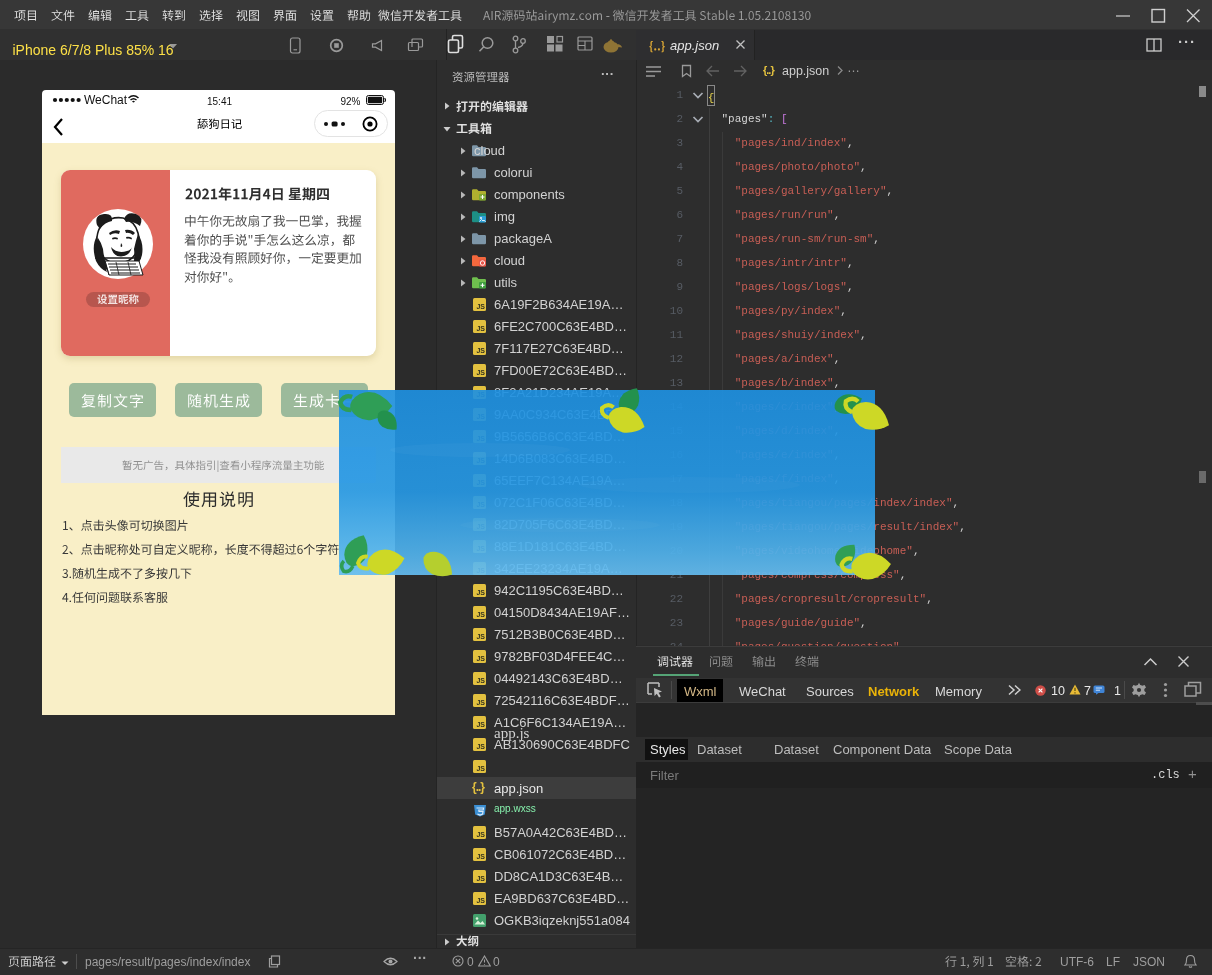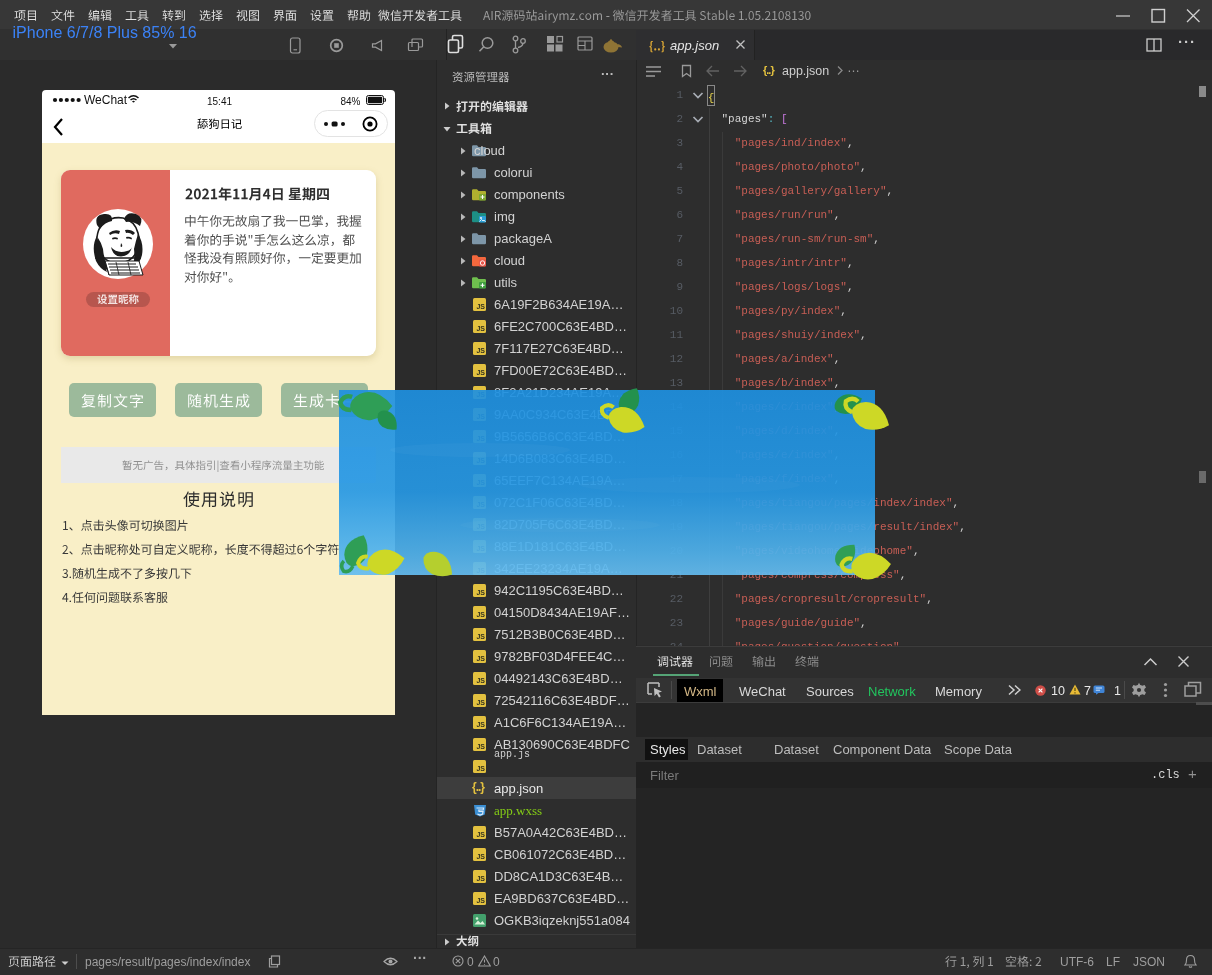--- a/index.html
+++ b/index.html
@@ -43,21 +43,21 @@
     <path transform="translate(0,13.9)" d="M2.4 -10.1C1.9 -9.3 1.1 -8.3 0.3 -7.7C0.5 -7.5 0.7 -7.2 0.8 -7C1.7 -7.7 2.6 -8.8 3.2 -9.8ZM3.9 -3.8V-2.4C3.9 -1.6 3.8 -0.5 3 0.3C3.2 0.4 3.5 0.8 3.6 0.9C4.5 -0 4.7 -1.4 4.7 -2.4V-3.1H6.3V-1.7C6.3 -1.2 6.1 -1 5.9 -1C6.1 -0.8 6.2 -0.4 6.3 -0.2C6.4 -0.4 6.7 -0.6 8.2 -1.6C8.1 -1.8 8 -2.1 7.9 -2.3L7 -1.7V-3.8ZM8.8 -6.8H10.3C10.1 -5.4 9.9 -4.1 9.5 -3C9.1 -4 8.9 -5.1 8.7 -6.3ZM3.4 -5.4V-4.6H7.4V-4.7C7.6 -4.5 7.8 -4.3 7.8 -4.2C8 -4.4 8.1 -4.7 8.3 -5C8.4 -3.9 8.7 -2.9 9 -2C8.5 -1.1 7.8 -0.3 6.8 0.3C7 0.5 7.3 0.8 7.4 1C8.2 0.4 8.9 -0.3 9.4 -1.1C9.8 -0.3 10.4 0.4 11 0.9C11.2 0.7 11.4 0.4 11.6 0.2C10.9 -0.3 10.3 -1 9.9 -2C10.5 -3.3 10.9 -4.9 11.1 -6.8H11.5V-7.6H9C9.2 -8.4 9.3 -9.1 9.4 -9.9L8.6 -10.1C8.4 -8.2 8 -6.4 7.4 -5.1V-5.4ZM3.6 -9.1V-6.2H7.4V-9.1H6.7V-7H5.9V-10.1H5.2V-7H4.3V-9.1ZM2.6 -7.7C2 -6.4 1.1 -5.1 0.2 -4.3C0.4 -4.1 0.6 -3.7 0.7 -3.5C1.1 -3.8 1.4 -4.2 1.8 -4.7V0.9H2.6V-5.9C2.9 -6.4 3.2 -6.9 3.4 -7.4Z M16.6 -6.4V-5.6H22.4V-6.4ZM16.6 -4.7V-3.9H22.4V-4.7ZM15.7 -8.1V-7.3H23.4V-8.1ZM18.5 -9.8C18.8 -9.3 19.2 -8.6 19.3 -8.2L20.1 -8.5C20 -8.9 19.6 -9.6 19.3 -10.1ZM16.4 -2.9V1H17.2V0.5H21.7V0.9H22.5V-2.9ZM17.2 -0.3V-2.2H21.7V-0.3ZM15.1 -10C14.5 -8.2 13.5 -6.4 12.4 -5.2C12.5 -5 12.8 -4.6 12.9 -4.4C13.3 -4.8 13.7 -5.4 14 -5.9V1H14.9V-7.4C15.3 -8.2 15.6 -9 15.9 -9.8Z M31.8 -8.4V-5H28.4V-5.5V-8.4ZM24.6 -5V-4.2H27.5C27.3 -2.5 26.7 -0.9 24.6 0.3C24.9 0.5 25.2 0.8 25.4 1C27.6 -0.4 28.2 -2.3 28.4 -4.2H31.8V1H32.7V-4.2H35.4V-5H32.7V-8.4H35V-9.3H25.1V-8.4H27.5V-5.5L27.5 -5Z M44.1 -9.5C44.6 -8.9 45.3 -8.2 45.6 -7.7L46.3 -8.2C46 -8.6 45.3 -9.4 44.8 -9.9ZM37.7 -6.3C37.8 -6.4 38.3 -6.5 39 -6.5H40.7C39.9 -4 38.6 -2 36.4 -0.7C36.6 -0.5 36.9 -0.2 37 0C38.6 -0.9 39.7 -2.2 40.6 -3.7C41.1 -2.8 41.7 -2 42.4 -1.3C41.3 -0.6 40.1 -0.1 38.9 0.2C39 0.4 39.3 0.7 39.4 1C40.7 0.6 42 0.1 43.1 -0.7C44.2 0.1 45.5 0.6 47 1C47.1 0.7 47.4 0.4 47.6 0.2C46.1 -0.1 44.8 -0.6 43.8 -1.3C44.8 -2.2 45.6 -3.4 46.1 -5L45.5 -5.2L45.3 -5.2H41.3C41.4 -5.6 41.6 -6 41.7 -6.5H47.2L47.2 -7.3H42C42.2 -8.2 42.3 -9 42.4 -10L41.4 -10.1C41.3 -9.1 41.1 -8.2 40.9 -7.3H38.7C39.1 -8 39.4 -8.8 39.6 -9.6L38.7 -9.7C38.5 -8.8 38 -7.8 37.9 -7.6C37.7 -7.3 37.6 -7.2 37.4 -7.1C37.5 -6.9 37.7 -6.5 37.7 -6.3ZM43.1 -1.8C42.2 -2.5 41.6 -3.4 41.1 -4.3H44.9C44.5 -3.3 43.8 -2.5 43.1 -1.8Z M58 -9.7C57.6 -9.1 57.2 -8.6 56.7 -8.1V-8.6H53.7V-10.1H52.8V-8.6H49.7V-7.8H52.8V-6.2H48.6V-5.4H53.4C51.8 -4.4 50.1 -3.6 48.4 -3C48.6 -2.8 48.8 -2.5 49 -2.3C49.7 -2.6 50.4 -2.9 51.2 -3.2V1H52.1V0.6H57V0.9H57.9V-4.2H52.9C53.6 -4.5 54.2 -5 54.8 -5.4H59.4V-6.2H55.9C57 -7.1 58 -8.1 58.8 -9.3ZM53.7 -6.2V-7.8H56.4C55.8 -7.2 55.2 -6.7 54.5 -6.2ZM52.1 -1.5H57V-0.2H52.1ZM52.1 -2.2V-3.4H57V-2.2Z M60.6 -0.9V0H71.4V-0.9H66.5V-7.8H70.8V-8.7H61.2V-7.8H65.5V-0.9Z M79.3 -1C80.6 -0.4 82 0.4 82.8 1L83.5 0.3C82.6 -0.3 81.2 -1 79.8 -1.6ZM75.9 -1.6C75.2 -0.9 73.7 -0.1 72.5 0.3C72.7 0.5 73 0.8 73.1 1C74.4 0.5 75.8 -0.3 76.8 -1.1ZM74.5 -9.5V-2.5H72.6V-1.7H83.4V-2.5H81.6V-9.5ZM75.4 -2.5V-3.6H80.7V-2.5ZM75.4 -7H80.7V-6H75.4ZM75.4 -7.7V-8.8H80.7V-7.7ZM75.4 -5.3H80.7V-4.3H75.4Z" fill="#e2e2e2"></path>
   </svg>
 <svg style="position:absolute;left:483.0px;top:5.6px;overflow:visible" width="330" height="19">
     <path transform="translate(0,13.9)" d="M0 0H1.2L2 -2.7H5.2L6.1 0H7.2L4.3 -8.8H3ZM2.3 -3.6 2.7 -4.9C3 -5.9 3.3 -6.9 3.6 -7.9H3.6C3.9 -6.9 4.2 -5.9 4.5 -4.9L5 -3.6Z M8.5 0H9.6V-8.8H8.5Z M13.1 -4.6V-7.9H14.6C16 -7.9 16.7 -7.5 16.7 -6.3C16.7 -5.2 16 -4.6 14.6 -4.6ZM16.8 0H18.1L15.9 -3.9C17.1 -4.1 17.8 -5 17.8 -6.3C17.8 -8.2 16.6 -8.8 14.8 -8.8H12V0H13.1V-3.7H14.7Z M24.9 -4.9H28.5V-3.8H24.9ZM24.9 -6.6H28.5V-5.6H24.9ZM24.5 -2.5C24.1 -1.7 23.6 -0.8 23.1 -0.2C23.3 -0.1 23.6 0.1 23.8 0.2C24.3 -0.4 24.9 -1.4 25.3 -2.2ZM27.9 -2.3C28.4 -1.5 28.9 -0.5 29.2 0.1L30 -0.3C29.7 -0.8 29.1 -1.8 28.7 -2.6ZM19.5 -9.3C20.1 -8.9 21 -8.3 21.5 -7.9L22 -8.7C21.6 -9 20.7 -9.6 20 -9.9ZM18.9 -6.1C19.6 -5.7 20.5 -5.1 20.9 -4.8L21.4 -5.5C21 -5.9 20.1 -6.4 19.4 -6.7ZM19.1 0.3 19.9 0.8C20.5 -0.3 21.2 -1.8 21.7 -3.1L21 -3.6C20.4 -2.2 19.7 -0.6 19.1 0.3ZM22.5 -9.5V-6.2C22.5 -4.2 22.4 -1.5 21 0.4C21.2 0.5 21.6 0.8 21.7 0.9C23.2 -1.1 23.4 -4.1 23.4 -6.2V-8.7H29.8V-9.5ZM26.2 -8.5C26.2 -8.2 26 -7.7 25.9 -7.3H24.1V-3.1H26.2V0C26.2 0.1 26.2 0.2 26 0.2C25.9 0.2 25.3 0.2 24.8 0.2C24.9 0.4 25 0.7 25 0.9C25.8 1 26.4 1 26.7 0.8C27 0.7 27.1 0.5 27.1 0V-3.1H29.4V-7.3H26.8C26.9 -7.6 27.1 -8 27.2 -8.3Z M35.4 -2.5V-1.6H39.9V-2.5ZM36.3 -7.8C36.2 -6.6 36.1 -5 35.9 -4H36.2L40.8 -4C40.6 -1.4 40.3 -0.3 40 -0C39.9 0.1 39.7 0.1 39.5 0.1C39.3 0.1 38.8 0.1 38.2 0C38.3 0.3 38.4 0.6 38.4 0.9C39 0.9 39.6 0.9 39.9 0.9C40.2 0.9 40.5 0.8 40.7 0.5C41.1 0.1 41.4 -1.2 41.7 -4.4C41.7 -4.5 41.7 -4.8 41.7 -4.8H40.2C40.4 -6.3 40.6 -8.1 40.7 -9.3L40.1 -9.4L39.9 -9.4H35.7V-8.5H39.8C39.7 -7.5 39.5 -6 39.4 -4.8H36.9C37 -5.7 37.1 -6.8 37.2 -7.7ZM31 -9.4V-8.6H32.5C32.2 -6.8 31.6 -5.1 30.8 -3.9C30.9 -3.7 31.1 -3.2 31.2 -3C31.4 -3.3 31.6 -3.6 31.8 -3.9V0.4H32.6V-0.6H34.8V-5.7H32.6C32.9 -6.6 33.2 -7.6 33.4 -8.6H35.2V-9.4ZM32.6 -4.9H34V-1.4H32.6Z M43.1 -7.8V-7H47.8V-7.8ZM43.6 -6.3C43.9 -4.9 44.1 -3.2 44.2 -2L44.9 -2.1C44.9 -3.3 44.6 -5.1 44.3 -6.4ZM44.5 -9.8C44.9 -9.2 45.2 -8.4 45.3 -7.9L46.2 -8.2C46 -8.7 45.7 -9.5 45.3 -10ZM46.4 -6.6C46.2 -5.1 45.9 -3 45.6 -1.7C44.6 -1.5 43.7 -1.3 43 -1.1L43.2 -0.2C44.5 -0.6 46.2 -1 47.7 -1.4L47.7 -2.2L46.4 -1.9C46.7 -3.2 47 -5 47.2 -6.4ZM48 -4.3V0.9H48.9V0.4H52.5V0.9H53.4V-4.3H50.9V-6.7H54V-7.6H50.9V-10.1H50V-4.3ZM48.9 -0.5V-3.5H52.5V-0.5Z M57 0.2C57.8 0.2 58.6 -0.3 59.2 -0.8H59.2L59.3 0H60.2V-4C60.2 -5.6 59.6 -6.7 58 -6.7C56.9 -6.7 56 -6.2 55.4 -5.8L55.8 -5.1C56.4 -5.4 57 -5.8 57.8 -5.8C58.9 -5.8 59.1 -5 59.1 -4.1C56.4 -3.8 55.1 -3.1 55.1 -1.7C55.1 -0.5 55.9 0.2 57 0.2ZM57.3 -0.7C56.7 -0.7 56.2 -1 56.2 -1.8C56.2 -2.6 56.9 -3.1 59.1 -3.4V-1.6C58.5 -1 58 -0.7 57.3 -0.7Z M62.3 0H63.4V-6.5H62.3ZM62.8 -7.9C63.3 -7.9 63.6 -8.1 63.6 -8.6C63.6 -9 63.3 -9.3 62.8 -9.3C62.4 -9.3 62.1 -9 62.1 -8.6C62.1 -8.1 62.4 -7.9 62.8 -7.9Z M65.6 0H66.7V-4.2C67.1 -5.3 67.8 -5.7 68.3 -5.7C68.6 -5.7 68.7 -5.7 69 -5.6L69.2 -6.5C69 -6.6 68.8 -6.7 68.5 -6.7C67.8 -6.7 67.1 -6.2 66.6 -5.3H66.6L66.5 -6.5H65.6Z M70.4 2.8C71.7 2.8 72.3 1.8 72.8 0.6L75.2 -6.5H74.2L73 -2.9C72.8 -2.3 72.6 -1.7 72.5 -1.1H72.4C72.2 -1.7 72 -2.3 71.8 -2.9L70.4 -6.5H69.3L71.9 0L71.8 0.5C71.5 1.3 71 1.9 70.3 1.9C70.1 1.9 69.9 1.8 69.8 1.8L69.6 2.7C69.8 2.8 70.1 2.8 70.4 2.8Z M76.5 0H77.6V-4.7C78.2 -5.4 78.7 -5.7 79.2 -5.7C80.1 -5.7 80.4 -5.2 80.4 -4V0H81.5V-4.7C82.2 -5.4 82.7 -5.7 83.2 -5.7C84 -5.7 84.4 -5.2 84.4 -4V0H85.5V-4.1C85.5 -5.8 84.9 -6.7 83.5 -6.7C82.7 -6.7 82 -6.2 81.4 -5.4C81.1 -6.2 80.6 -6.7 79.6 -6.7C78.8 -6.7 78.1 -6.2 77.5 -5.6H77.5L77.4 -6.5H76.5Z M86.9 0H91.9V-0.9H88.3L91.8 -5.9V-6.5H87.3V-5.6H90.4L86.9 -0.6Z M93.9 0.2C94.3 0.2 94.7 -0.2 94.7 -0.7C94.7 -1.2 94.3 -1.5 93.9 -1.5C93.4 -1.5 93.1 -1.2 93.1 -0.7C93.1 -0.2 93.4 0.2 93.9 0.2Z M99.2 0.2C100 0.2 100.7 -0.2 101.3 -0.7L100.8 -1.4C100.4 -1 99.9 -0.8 99.3 -0.8C98.1 -0.8 97.3 -1.8 97.3 -3.3C97.3 -4.8 98.2 -5.8 99.3 -5.8C99.9 -5.8 100.3 -5.5 100.6 -5.2L101.2 -5.9C100.7 -6.3 100.2 -6.7 99.3 -6.7C97.6 -6.7 96.2 -5.4 96.2 -3.3C96.2 -1.1 97.5 0.2 99.2 0.2Z M105.3 0.2C106.9 0.2 108.3 -1.1 108.3 -3.3C108.3 -5.4 106.9 -6.7 105.3 -6.7C103.7 -6.7 102.3 -5.4 102.3 -3.3C102.3 -1.1 103.7 0.2 105.3 0.2ZM105.3 -0.8C104.2 -0.8 103.4 -1.8 103.4 -3.3C103.4 -4.8 104.2 -5.8 105.3 -5.8C106.4 -5.8 107.2 -4.8 107.2 -3.3C107.2 -1.8 106.4 -0.8 105.3 -0.8Z M110 0H111.1V-4.7C111.7 -5.4 112.3 -5.7 112.8 -5.7C113.6 -5.7 114 -5.2 114 -4V0H115.1V-4.7C115.7 -5.4 116.2 -5.7 116.7 -5.7C117.6 -5.7 117.9 -5.2 117.9 -4V0H119V-4.1C119 -5.8 118.4 -6.7 117.1 -6.7C116.3 -6.7 115.6 -6.2 114.9 -5.4C114.6 -6.2 114.1 -6.7 113.1 -6.7C112.3 -6.7 111.6 -6.2 111.1 -5.6H111L110.9 -6.5H110Z M123.3 -2.9H126.4V-3.8H123.3Z M132 -10.1C131.5 -9.3 130.7 -8.3 129.9 -7.7C130.1 -7.5 130.3 -7.2 130.4 -7C131.3 -7.7 132.2 -8.8 132.8 -9.8ZM133.5 -3.8V-2.4C133.5 -1.6 133.4 -0.5 132.6 0.3C132.8 0.4 133.1 0.8 133.2 0.9C134.1 -0 134.3 -1.4 134.3 -2.4V-3.1H135.9V-1.7C135.9 -1.2 135.7 -1 135.5 -1C135.6 -0.8 135.8 -0.4 135.9 -0.2C136 -0.4 136.3 -0.6 137.7 -1.6C137.7 -1.8 137.6 -2.1 137.5 -2.3L136.6 -1.7V-3.8ZM138.4 -6.8H139.9C139.7 -5.4 139.5 -4.1 139 -3C138.7 -4 138.5 -5.1 138.3 -6.3ZM133 -5.4V-4.6H137V-4.7C137.2 -4.5 137.4 -4.3 137.4 -4.2C137.6 -4.4 137.7 -4.7 137.8 -5C138 -3.9 138.3 -2.9 138.6 -2C138.1 -1.1 137.4 -0.3 136.4 0.3C136.6 0.5 136.9 0.8 136.9 1C137.8 0.4 138.5 -0.3 139 -1.1C139.4 -0.3 139.9 0.4 140.6 0.9C140.7 0.7 141 0.4 141.2 0.2C140.5 -0.3 139.9 -1 139.5 -2C140.1 -3.3 140.5 -4.9 140.7 -6.8H141.1V-7.6H138.6C138.8 -8.4 138.9 -9.1 139 -9.9L138.1 -10.1C138 -8.2 137.6 -6.4 137 -5.1V-5.4ZM133.2 -9.1V-6.2H137V-9.1H136.3V-7H135.5V-10.1H134.8V-7H133.8V-9.1ZM132.2 -7.7C131.6 -6.4 130.7 -5.1 129.8 -4.3C129.9 -4.1 130.2 -3.7 130.3 -3.5C130.7 -3.8 131 -4.2 131.4 -4.7V0.9H132.2V-5.9C132.5 -6.4 132.8 -6.9 133 -7.4Z M146.2 -6.4V-5.6H152V-6.4ZM146.2 -4.7V-3.9H152V-4.7ZM145.3 -8.1V-7.3H153V-8.1ZM148.1 -9.8C148.4 -9.3 148.8 -8.6 148.9 -8.2L149.7 -8.5C149.6 -8.9 149.2 -9.6 148.9 -10.1ZM146 -2.9V1H146.8V0.5H151.3V0.9H152.1V-2.9ZM146.8 -0.3V-2.2H151.3V-0.3ZM144.7 -10C144 -8.2 143.1 -6.4 142 -5.2C142.1 -5 142.4 -4.6 142.5 -4.4C142.9 -4.8 143.3 -5.4 143.6 -5.9V1H144.4V-7.4C144.8 -8.2 145.2 -9 145.5 -9.8Z M161.4 -8.4V-5H158V-5.5V-8.4ZM154.2 -5V-4.2H157C156.9 -2.5 156.3 -0.9 154.2 0.3C154.5 0.5 154.8 0.8 155 1C157.2 -0.4 157.8 -2.3 158 -4.2H161.4V1H162.3V-4.2H165V-5H162.3V-8.4H164.6V-9.3H154.7V-8.4H157.1V-5.5L157.1 -5Z M173.7 -9.5C174.2 -8.9 174.9 -8.2 175.2 -7.7L175.9 -8.2C175.6 -8.6 174.9 -9.4 174.4 -9.9ZM167.3 -6.3C167.4 -6.4 167.8 -6.5 168.6 -6.5H170.3C169.5 -4 168.2 -2 165.9 -0.7C166.2 -0.5 166.5 -0.2 166.6 0C168.2 -0.9 169.3 -2.2 170.2 -3.7C170.6 -2.8 171.2 -2 172 -1.3C170.9 -0.6 169.7 -0.1 168.5 0.2C168.6 0.4 168.9 0.7 168.9 1C170.3 0.6 171.6 0.1 172.7 -0.7C173.7 0.1 175.1 0.6 176.6 1C176.7 0.7 177 0.4 177.2 0.2C175.7 -0.1 174.4 -0.6 173.4 -1.3C174.4 -2.2 175.2 -3.4 175.7 -5L175.1 -5.2L174.9 -5.2H170.9C171 -5.6 171.2 -6 171.3 -6.5H176.7L176.8 -7.3H171.6C171.7 -8.2 171.9 -9 172 -10L171 -10.1C170.9 -9.1 170.7 -8.2 170.5 -7.3H168.3C168.7 -8 169 -8.8 169.2 -9.6L168.3 -9.7C168.1 -8.8 167.6 -7.8 167.5 -7.6C167.3 -7.3 167.2 -7.2 167 -7.1C167.1 -6.9 167.3 -6.5 167.3 -6.3ZM172.6 -1.8C171.8 -2.5 171.2 -3.4 170.7 -4.3H174.5C174.1 -3.3 173.4 -2.5 172.6 -1.8Z M187.6 -9.7C187.2 -9.1 186.8 -8.6 186.3 -8.1V-8.6H183.3V-10.1H182.4V-8.6H179.3V-7.8H182.4V-6.2H178.2V-5.4H182.9C181.4 -4.4 179.7 -3.6 178 -3C178.2 -2.8 178.4 -2.5 178.5 -2.3C179.3 -2.6 180 -2.9 180.8 -3.2V1H181.7V0.6H186.5V0.9H187.5V-4.2H182.5C183.1 -4.5 183.8 -5 184.4 -5.4H188.9V-6.2H185.5C186.6 -7.1 187.6 -8.1 188.4 -9.3ZM183.3 -6.2V-7.8H186C185.4 -7.2 184.8 -6.7 184.1 -6.2ZM181.7 -1.5H186.5V-0.2H181.7ZM181.7 -2.2V-3.4H186.5V-2.2Z M190.2 -0.9V0H201V-0.9H196.1V-7.8H200.4V-8.7H190.8V-7.8H195.1V-0.9Z M208.8 -1C210.2 -0.4 211.6 0.4 212.4 1L213.1 0.3C212.2 -0.3 210.8 -1 209.4 -1.6ZM205.5 -1.6C204.8 -0.9 203.3 -0.1 202.1 0.3C202.3 0.5 202.6 0.8 202.7 1C203.9 0.5 205.4 -0.3 206.4 -1.1ZM204.1 -9.5V-2.5H202.2V-1.7H213V-2.5H211.2V-9.5ZM205 -2.5V-3.6H210.3V-2.5ZM205 -7H210.3V-6H205ZM205 -7.7V-8.8H210.3V-7.7ZM205 -5.3H210.3V-4.3H205Z M219.9 0.2C221.8 0.2 222.9 -0.9 222.9 -2.3C222.9 -3.6 222.1 -4.2 221.1 -4.7L219.9 -5.2C219.2 -5.5 218.4 -5.8 218.4 -6.7C218.4 -7.5 219 -8 220 -8C220.8 -8 221.5 -7.7 222 -7.2L222.6 -7.9C222 -8.5 221.1 -9 220 -9C218.4 -9 217.3 -8 217.3 -6.6C217.3 -5.3 218.2 -4.7 219 -4.4L220.3 -3.8C221.1 -3.4 221.8 -3.2 221.8 -2.2C221.8 -1.4 221.1 -0.8 219.9 -0.8C219 -0.8 218.1 -1.2 217.5 -1.9L216.9 -1.1C217.6 -0.3 218.7 0.2 219.9 0.2Z M226.6 0.2C227 0.2 227.4 0 227.8 -0.1L227.6 -0.9C227.4 -0.8 227.1 -0.7 226.8 -0.7C226.1 -0.7 225.8 -1.2 225.8 -2V-5.6H227.6V-6.5H225.8V-8.4H224.9L224.8 -6.5L223.8 -6.5V-5.6H224.7V-2C224.7 -0.7 225.2 0.2 226.6 0.2Z M230.6 0.2C231.4 0.2 232.1 -0.3 232.7 -0.8H232.8L232.8 0H233.7V-4C233.7 -5.6 233.1 -6.7 231.5 -6.7C230.4 -6.7 229.5 -6.2 228.9 -5.8L229.4 -5.1C229.9 -5.4 230.6 -5.8 231.3 -5.8C232.4 -5.8 232.7 -5 232.7 -4.1C229.9 -3.8 228.7 -3.1 228.7 -1.7C228.7 -0.5 229.5 0.2 230.6 0.2ZM230.9 -0.7C230.2 -0.7 229.7 -1 229.7 -1.8C229.7 -2.6 230.5 -3.1 232.7 -3.4V-1.6C232 -1 231.5 -0.7 230.9 -0.7Z M238.7 0.2C240.2 0.2 241.5 -1.1 241.5 -3.4C241.5 -5.4 240.6 -6.7 238.9 -6.7C238.2 -6.7 237.5 -6.3 236.9 -5.8L236.9 -6.9V-9.6H235.8V0H236.7L236.8 -0.7H236.8C237.4 -0.2 238.1 0.2 238.7 0.2ZM238.5 -0.8C238.1 -0.8 237.5 -0.9 236.9 -1.4V-4.9C237.5 -5.4 238.1 -5.8 238.6 -5.8C239.9 -5.8 240.4 -4.8 240.4 -3.3C240.4 -1.7 239.6 -0.8 238.5 -0.8Z M244.4 0.2C244.7 0.2 244.9 0.1 245 0.1L244.9 -0.8C244.7 -0.8 244.7 -0.8 244.6 -0.8C244.5 -0.8 244.3 -0.9 244.3 -1.2V-9.6H243.2V-1.3C243.2 -0.4 243.6 0.2 244.4 0.2Z M249.3 0.2C250.2 0.2 250.8 -0.1 251.4 -0.5L251 -1.2C250.5 -0.9 250 -0.7 249.4 -0.7C248.2 -0.7 247.3 -1.6 247.2 -3H251.6C251.7 -3.2 251.7 -3.4 251.7 -3.6C251.7 -5.5 250.7 -6.7 249.1 -6.7C247.6 -6.7 246.2 -5.4 246.2 -3.3C246.2 -1.1 247.5 0.2 249.3 0.2ZM247.2 -3.8C247.4 -5.1 248.2 -5.8 249.1 -5.8C250.1 -5.8 250.7 -5.1 250.7 -3.8Z M255.9 0H260.7V-0.9H259V-8.8H258.1C257.7 -8.5 257.1 -8.3 256.3 -8.2V-7.5H257.9V-0.9H255.9Z M263.2 0.2C263.6 0.2 264 -0.2 264 -0.7C264 -1.2 263.6 -1.5 263.2 -1.5C262.8 -1.5 262.4 -1.2 262.4 -0.7C262.4 -0.2 262.8 0.2 263.2 0.2Z M268.2 0.2C269.9 0.2 270.9 -1.4 270.9 -4.4C270.9 -7.5 269.9 -9 268.2 -9C266.5 -9 265.5 -7.5 265.5 -4.4C265.5 -1.4 266.5 0.2 268.2 0.2ZM268.2 -0.7C267.2 -0.7 266.5 -1.8 266.5 -4.4C266.5 -7 267.2 -8.1 268.2 -8.1C269.2 -8.1 269.9 -7 269.9 -4.4C269.9 -1.8 269.2 -0.7 268.2 -0.7Z M274.7 0.2C276.1 0.2 277.5 -0.9 277.5 -2.9C277.5 -4.8 276.3 -5.7 274.9 -5.7C274.4 -5.7 274 -5.5 273.6 -5.3L273.8 -7.9H277.1V-8.8H272.8L272.6 -4.7L273.1 -4.3C273.6 -4.7 274 -4.8 274.6 -4.8C275.7 -4.8 276.4 -4.1 276.4 -2.8C276.4 -1.5 275.6 -0.8 274.6 -0.8C273.5 -0.8 272.9 -1.2 272.4 -1.7L271.8 -1C272.4 -0.4 273.3 0.2 274.7 0.2Z M279.9 0.2C280.3 0.2 280.6 -0.2 280.6 -0.7C280.6 -1.2 280.3 -1.5 279.9 -1.5C279.4 -1.5 279.1 -1.2 279.1 -0.7C279.1 -0.2 279.4 0.2 279.9 0.2Z M282 0H287.6V-0.9H285.1C284.7 -0.9 284.2 -0.9 283.7 -0.9C285.8 -2.8 287.2 -4.6 287.2 -6.4C287.2 -7.9 286.2 -9 284.6 -9C283.5 -9 282.7 -8.4 282 -7.7L282.6 -7C283.1 -7.6 283.7 -8.1 284.5 -8.1C285.6 -8.1 286.1 -7.3 286.1 -6.3C286.1 -4.8 284.8 -3.1 282 -0.6Z M289.2 0H294.1V-0.9H292.3V-8.8H291.5C291 -8.5 290.4 -8.3 289.6 -8.2V-7.5H291.2V-0.9H289.2Z M298.2 0.2C299.8 0.2 300.9 -1.4 300.9 -4.4C300.9 -7.5 299.8 -9 298.2 -9C296.5 -9 295.4 -7.5 295.4 -4.4C295.4 -1.4 296.5 0.2 298.2 0.2ZM298.2 -0.7C297.2 -0.7 296.5 -1.8 296.5 -4.4C296.5 -7 297.2 -8.1 298.2 -8.1C299.2 -8.1 299.9 -7 299.9 -4.4C299.9 -1.8 299.2 -0.7 298.2 -0.7Z M304.9 0.2C306.5 0.2 307.6 -0.8 307.6 -2.1C307.6 -3.3 306.9 -4 306.1 -4.4V-4.5C306.6 -4.9 307.3 -5.7 307.3 -6.6C307.3 -8 306.4 -8.9 304.9 -8.9C303.5 -8.9 302.5 -8 302.5 -6.7C302.5 -5.8 303 -5.1 303.7 -4.7V-4.6C302.9 -4.2 302.1 -3.4 302.1 -2.2C302.1 -0.8 303.2 0.2 304.9 0.2ZM305.5 -4.8C304.4 -5.2 303.5 -5.7 303.5 -6.7C303.5 -7.5 304.1 -8.1 304.9 -8.1C305.8 -8.1 306.4 -7.4 306.4 -6.6C306.4 -5.9 306 -5.3 305.5 -4.8ZM304.9 -0.7C303.8 -0.7 303 -1.3 303 -2.3C303 -3.1 303.5 -3.8 304.2 -4.3C305.5 -3.8 306.6 -3.3 306.6 -2.1C306.6 -1.3 305.9 -0.7 304.9 -0.7Z M309.2 0H314V-0.9H312.3V-8.8H311.4C311 -8.5 310.4 -8.3 309.6 -8.2V-7.5H311.2V-0.9H309.2Z M318 0.2C319.5 0.2 320.8 -0.8 320.8 -2.4C320.8 -3.6 320 -4.3 318.9 -4.6V-4.6C319.9 -5 320.5 -5.7 320.5 -6.8C320.5 -8.1 319.4 -9 317.9 -9C316.9 -9 316.2 -8.5 315.5 -7.9L316.1 -7.2C316.6 -7.7 317.2 -8.1 317.9 -8.1C318.8 -8.1 319.4 -7.5 319.4 -6.7C319.4 -5.7 318.8 -5 317 -5V-4.2C319 -4.2 319.7 -3.5 319.7 -2.4C319.7 -1.4 319 -0.8 317.9 -0.8C316.9 -0.8 316.2 -1.2 315.7 -1.8L315.2 -1.1C315.7 -0.4 316.6 0.2 318 0.2Z M324.8 0.2C326.5 0.2 327.6 -1.4 327.6 -4.4C327.6 -7.5 326.5 -9 324.8 -9C323.1 -9 322.1 -7.5 322.1 -4.4C322.1 -1.4 323.1 0.2 324.8 0.2ZM324.8 -0.7C323.8 -0.7 323.1 -1.8 323.1 -4.4C323.1 -7 323.8 -8.1 324.8 -8.1C325.8 -8.1 326.5 -7 326.5 -4.4C326.5 -1.8 325.8 -0.7 324.8 -0.7Z" fill="#9a9a9a"></path>
   </svg>
 <svg style="position:absolute;left:1112px;top:8px;" width="100" height="16" viewBox="0 0 100 16">
     <path d="M4 8 H18" stroke="#cfcfcf" stroke-width="1.2"></path>
     <rect x="40" y="1.5" width="12.5" height="12.5" fill="none" stroke="#cfcfcf" stroke-width="1.4"></rect>
     <path d="M75 1.5 L87.5 14 M87.5 1.5 L75 14" stroke="#cfcfcf" stroke-width="1.3"></path>
   </svg>
-<div style="position:absolute;left:12.5px;top:24px;font-family:Liberation Sans,sans-serif;font-size:16px;color:#3b82f6;white-space:pre;">iPhone 6/7/8 Plus 85% 16</div>
+<div style="position:absolute;left:12.5px;top:42px;font-family:Liberation Sans,sans-serif;font-size:14px;color:#fde047;white-space:pre;">iPhone 6/7/8 Plus 85% 16</div>
 <svg style="position:absolute;left:168px;top:42px;" width="10" height="8" viewBox="0 0 10 8">
     <path d="M1 2 L5 6.5 L9 2 Z" fill="#9a9a9a"></path>
   </svg>
 <svg style="position:absolute;left:289px;top:37px;" width="12" height="17" viewBox="0 0 12 17">
     <rect x="1.5" y="1" width="9.5" height="15" rx="2" fill="none" stroke="#9a9a9a" stroke-width="1.2"></rect>
     <path d="M4.5 12.8 H8" stroke="#9a9a9a" stroke-width="1.1"></path>
   </svg>
 <svg style="position:absolute;left:329px;top:38px;" width="15" height="15" viewBox="0 0 15 15">
     <circle cx="7.5" cy="7.5" r="5.8" fill="none" stroke="#9a9a9a" stroke-width="1.7"></circle>
     <rect x="5.2" y="5.2" width="4.6" height="4.6" fill="#9a9a9a"></rect>
@@ -121,21 +121,21 @@
     <circle cx="8.9" cy="4" r="2.1" fill="#111"></circle>
     <circle cx="14.8" cy="4" r="2.1" fill="#111"></circle>
     <circle cx="20.7" cy="4" r="2.1" fill="#111"></circle>
     <circle cx="26.6" cy="4" r="2.1" fill="#111"></circle>
   </svg>
 <div style="position:absolute;left:84px;top:92.5px;font-family:Liberation Sans,sans-serif;font-size:12px;color:#111111;white-space:pre;">WeChat</div>
 <svg style="position:absolute;left:126.5px;top:93.5px;" width="13" height="10" viewBox="0 0 13 10">
     <path d="M1.5 4 Q6.5 -0.5 11.5 4 M3.5 6 Q6.5 3.4 9.5 6 M5.6 8 Q6.5 7 7.4 8" fill="none" stroke="#111" stroke-width="1.5"></path>
   </svg>
 <div style="position:absolute;left:207px;top:95.5px;font-family:Liberation Sans,sans-serif;font-size:10px;color:#111111;white-space:pre;">15:41</div>
-<div style="position:absolute;left:340.5px;top:95.5px;font-family:Liberation Sans,sans-serif;font-size:10px;color:#111111;white-space:pre;">84%</div>
+<div style="position:absolute;left:340.5px;top:95.5px;font-family:Liberation Sans,sans-serif;font-size:10px;color:#111111;white-space:pre;">92%</div>
 <svg style="position:absolute;left:366px;top:94.5px;" width="21" height="10" viewBox="0 0 21 10">
     <rect x="0.5" y="0.5" width="17" height="9" rx="2" fill="none" stroke="#111" stroke-width="1"></rect>
     <rect x="1.8" y="1.8" width="14.4" height="6.4" rx="1" fill="#111"></rect>
     <path d="M18.5 3.2 Q20.5 5 18.5 6.8" fill="none" stroke="#111" stroke-width="1.2"></path>
   </svg>
 <svg style="position:absolute;left:52px;top:117px;" width="12" height="20" viewBox="0 0 12 20">
     <path d="M10 2 L3 10 L10 18" fill="none" stroke="#000" stroke-width="2.2"></path>
   </svg>
 <svg style="position:absolute;left:196.5px;top:115.4px;overflow:visible" width="47" height="18">
     <path transform="translate(0,13.1)" d="M5.4 -3.3C5.3 -2.4 5 -1.4 4.5 -0.8L5.1 -0.4C5.7 -1.1 5.9 -2.2 6.1 -3.1ZM7.8 -2.9C8.1 -2.2 8.3 -1.3 8.4 -0.6L9.1 -0.8C9 -1.5 8.7 -2.4 8.4 -3.1ZM9 -3.3C9.5 -2.5 10.1 -1.3 10.3 -0.5L10.9 -0.8C10.7 -1.6 10.2 -2.7 9.6 -3.6ZM6.7 -4.5V0C6.7 0.1 6.7 0.2 6.5 0.2C6.4 0.2 6 0.2 5.6 0.2C5.7 0.4 5.8 0.7 5.8 0.9C6.4 0.9 6.8 0.9 7.1 0.8C7.4 0.6 7.4 0.4 7.4 0V-4.5ZM4.6 -6.7V-6H6.1C5.6 -5.1 5 -4.3 4.2 -3.8C4.3 -3.7 4.6 -3.4 4.7 -3.2C5.7 -3.9 6.4 -4.8 6.9 -6H8.2C8.8 -4.9 9.7 -3.8 10.5 -3.2C10.6 -3.4 10.9 -3.7 11 -3.8C10.3 -4.3 9.5 -5.1 9.1 -6H10.7V-6.7H7.3C7.4 -7.1 7.5 -7.6 7.6 -8.1H10.3V-8.8H5.1V-8.1H6.8C6.7 -7.6 6.6 -7.1 6.4 -6.7ZM0.5 -6.3V-5.6H2.2V-3.7H0.8V0.8H1.5V0H3.5V0.5H4.3V-3.7H2.9V-5.6H4.5V-6.3H2.9V-8.4C3.5 -8.5 4 -8.7 4.4 -8.9L3.8 -9.5C3 -9.1 1.7 -8.8 0.5 -8.6C0.6 -8.4 0.7 -8.2 0.8 -8C1.2 -8 1.7 -8.1 2.2 -8.2V-6.3ZM1.5 -0.7V-2.9H3.5V-0.7Z M17 -9.5C16.6 -8 15.9 -6.5 15 -5.5C15.2 -5.4 15.5 -5.1 15.7 -5C16.1 -5.5 16.6 -6.2 17 -7H21C20.8 -2.3 20.7 -0.5 20.3 -0.1C20.2 0 20.1 0.1 19.9 0.1C19.7 0.1 19.1 0.1 18.4 0C18.6 0.2 18.7 0.6 18.7 0.9C19.3 0.9 19.9 0.9 20.2 0.9C20.6 0.8 20.8 0.7 21.1 0.4C21.5 -0.1 21.6 -2 21.8 -7.4C21.8 -7.5 21.8 -7.8 21.8 -7.8H17.3C17.5 -8.3 17.7 -8.8 17.8 -9.3ZM17.1 -4.9H18.8V-2.6H17.1ZM16.3 -5.6V-1H17.1V-1.9H19.6V-5.6ZM14.7 -9.4C14.4 -9 14.1 -8.5 13.7 -8.1C13.4 -8.5 13 -9 12.5 -9.4L11.9 -8.9C12.5 -8.5 12.9 -8 13.2 -7.4C12.7 -6.9 12.2 -6.5 11.7 -6.1C11.9 -6 12.2 -5.7 12.3 -5.5C12.8 -5.9 13.2 -6.3 13.6 -6.7C13.8 -6.2 13.9 -5.7 14 -5.2C13.5 -4.2 12.6 -3.1 11.8 -2.5C12 -2.3 12.2 -2 12.4 -1.8C13 -2.3 13.6 -3.1 14.1 -3.9L14.1 -3.4C14.1 -1.9 14 -0.5 13.7 -0.1C13.6 -0 13.5 0 13.4 0.1C13.1 0.1 12.6 0.1 12 0.1C12.2 0.3 12.3 0.6 12.3 0.9C12.8 0.9 13.3 0.9 13.7 0.8C14 0.8 14.2 0.7 14.4 0.5C14.8 -0.2 15 -1.7 15 -3.4C15 -4.7 14.8 -6.1 14.2 -7.3C14.7 -7.9 15.1 -8.5 15.4 -9Z M25.5 -4H31.1V-0.8H25.5ZM25.5 -4.8V-7.9H31.1V-4.8ZM24.6 -8.7V0.8H25.5V0H31.1V0.7H32V-8.7Z M35.3 -8.7C35.9 -8.1 36.7 -7.4 37.1 -6.9L37.7 -7.5C37.3 -7.9 36.5 -8.7 35.9 -9.2ZM36.2 0.7V0.7C36.3 0.5 36.6 0.2 38.5 -1.1C38.4 -1.3 38.3 -1.6 38.2 -1.8L37.1 -1V-5.9H34.4V-5.1H36.2V-1.1C36.2 -0.5 35.9 -0.1 35.7 0C35.8 0.2 36.1 0.5 36.2 0.7ZM38.6 -8.7V-7.9H43.1V-5H38.8V-0.6C38.8 0.5 39.3 0.7 40.5 0.7C40.8 0.7 42.8 0.7 43.1 0.7C44.4 0.7 44.6 0.2 44.8 -1.6C44.5 -1.7 44.2 -1.8 43.9 -2C43.9 -0.4 43.8 -0.1 43.1 -0.1C42.6 -0.1 40.9 -0.1 40.6 -0.1C39.9 -0.1 39.7 -0.2 39.7 -0.6V-4.2H43.1V-3.6H44V-8.7Z" fill="#000000"></path>
@@ -441,29 +441,29 @@
 <div style="position:absolute;left:494px;top:714.8px;font-family:Liberation Sans,sans-serif;font-size:13px;color:#d2d2d2;white-space:pre;width:136px;overflow:hidden;text-overflow:ellipsis;">A1C6F6C134AE19AFC7</div>
 <svg style="position:absolute;left:472px;top:736.8px;" width="16" height="15" viewBox="0 0 16 15">
     <rect x="1" y="1" width="13" height="13" rx="1.5" fill="#e3c13f"></rect>
     <text x="13" y="12.3" font-family="Liberation Sans" font-size="7" font-weight="bold" fill="#32321e" text-anchor="end">JS</text>
   </svg>
 <div style="position:absolute;left:494px;top:736.8px;font-family:Liberation Sans,sans-serif;font-size:13px;color:#d2d2d2;white-space:pre;width:136px;overflow:hidden;text-overflow:ellipsis;">AB130690C63E4BDFC</div>
 <svg style="position:absolute;left:472px;top:758.8px;" width="16" height="15" viewBox="0 0 16 15">
     <rect x="1" y="1" width="13" height="13" rx="1.5" fill="#e3c13f"></rect>
     <text x="13" y="12.3" font-family="Liberation Sans" font-size="7" font-weight="bold" fill="#32321e" text-anchor="end">JS</text>
   </svg>
-<div style="position:absolute;left:494px;top:749px;font-family:Liberation Mono, monospace;font-size:10px;color:#d2d2d2;white-space:pre;width:136px;overflow:hidden;text-overflow:ellipsis;">app.js</div>
+<div style="position:absolute;left:494px;top:725px;font-family:Liberation Serif, serif;font-size:15px;color:#d2d2d2;white-space:pre;width:136px;overflow:hidden;text-overflow:ellipsis;">app.js</div>
 <div style="position:absolute;left:437px;top:777.3px;width:199px;height:22px;background:#3d3d3d;"></div>
 <div style="position:absolute;left:472px;top:779.8px;font-family:Liberation Sans,sans-serif;font-size:12px;color:#e3c13f;white-space:pre;font-weight:bold;letter-spacing:-1px;">{..}</div>
 <div style="position:absolute;left:494px;top:780.8px;font-family:Liberation Sans,sans-serif;font-size:13px;color:#e8e8e8;white-space:pre;">app.json</div>
 <svg style="position:absolute;left:472px;top:802.8px;" width="16" height="15" viewBox="0 0 16 15">
     <path d="M2 2 H14 L12.8 11.5 L8 13.5 L3.2 11.5 Z" fill="#3b8fd4"></path>
     <path d="M4.5 5 H11.5 L11.2 7 H6.8 L7 8.5 H11 L10.6 11 L8 12 L5.4 11" fill="none" stroke="#d8eaf8" stroke-width="1.2"></path>
   </svg>
-<div style="position:absolute;left:494px;top:802.8px;font-family:Liberation Serif, serif;font-size:13px;color:#84cc16;white-space:pre;width:136px;overflow:hidden;text-overflow:ellipsis;">app.wxss</div>
+<div style="position:absolute;left:494px;top:802.8px;font-family:Liberation Sans, sans-serif;font-size:10px;color:#86efac;white-space:pre;width:136px;overflow:hidden;text-overflow:ellipsis;">app.wxss</div>
 <svg style="position:absolute;left:472px;top:824.8px;" width="16" height="15" viewBox="0 0 16 15">
     <rect x="1" y="1" width="13" height="13" rx="1.5" fill="#e3c13f"></rect>
     <text x="13" y="12.3" font-family="Liberation Sans" font-size="7" font-weight="bold" fill="#32321e" text-anchor="end">JS</text>
   </svg>
 <div style="position:absolute;left:494px;top:824.8px;font-family:Liberation Sans,sans-serif;font-size:13px;color:#d2d2d2;white-space:pre;width:136px;overflow:hidden;text-overflow:ellipsis;">B57A0A42C63E4BDFD</div>
 <svg style="position:absolute;left:472px;top:846.8px;" width="16" height="15" viewBox="0 0 16 15">
     <rect x="1" y="1" width="13" height="13" rx="1.5" fill="#e3c13f"></rect>
     <text x="13" y="12.3" font-family="Liberation Sans" font-size="7" font-weight="bold" fill="#32321e" text-anchor="end">JS</text>
   </svg>
 <div style="position:absolute;left:494px;top:846.8px;font-family:Liberation Sans,sans-serif;font-size:13px;color:#d2d2d2;white-space:pre;width:136px;overflow:hidden;text-overflow:ellipsis;">CB061072C63E4BDFAD</div>
@@ -595,21 +595,21 @@
   </svg>
 <svg style="position:absolute;left:647px;top:682px;" width="17" height="17" viewBox="0 0 17 17">
     <path d="M1 1 H12 M1 1 V12 M1 12 H5 M12 1 V5" stroke="#c0c0c0" stroke-width="1.5" fill="none"></path>
     <path d="M7 6 L15 9.5 L11.5 10.8 L13.8 14.5 L12 15.6 L9.8 11.8 L7.5 14 Z" fill="#c0c0c0"></path>
   </svg>
 <div style="position:absolute;left:671px;top:681px;width:1px;height:18px;background:#4a4a4a;"></div>
 <div style="position:absolute;left:677px;top:679px;width:46px;height:23px;background:#000000;"></div>
 <div style="position:absolute;left:684px;top:684px;font-family:Liberation Sans,sans-serif;font-size:13px;color:#d4b886;white-space:pre;">Wxml</div>
 <div style="position:absolute;left:739px;top:684px;font-family:Liberation Sans,sans-serif;font-size:13px;color:#d8d8d8;white-space:pre;">WeChat</div>
 <div style="position:absolute;left:806px;top:684px;font-family:Liberation Sans,sans-serif;font-size:13px;color:#d8d8d8;white-space:pre;">Sources</div>
-<div style="position:absolute;left:868px;top:684px;font-family:Liberation Sans,sans-serif;font-size:13px;color:#22c55e;white-space:pre;">Network</div>
+<div style="position:absolute;left:868px;top:684px;font-family:Liberation Sans,sans-serif;font-size:13px;color:#eab308;white-space:pre;font-weight:bold;">Network</div>
 <div style="position:absolute;left:935px;top:684px;font-family:Liberation Sans,sans-serif;font-size:13px;color:#d8d8d8;white-space:pre;">Memory</div>
 <svg style="position:absolute;left:1007px;top:684px;" width="14" height="12" viewBox="0 0 14 12">
     <path d="M2 1.5 L7 6 L2 10.5 M8 1.5 L13 6 L8 10.5" fill="none" stroke="#cfcfcf" stroke-width="1.5"></path>
   </svg>
 <svg style="position:absolute;left:1035px;top:685px;" width="11" height="11" viewBox="0 0 11 11">
     <circle cx="5.5" cy="5.5" r="5.2" fill="#cf4e48"></circle>
     <path d="M3.6 3.6 L7.4 7.4 M7.4 3.6 L3.6 7.4" stroke="#fff" stroke-width="1.2"></path>
   </svg>
 <div style="position:absolute;left:1051px;top:684px;font-family:Liberation Sans,sans-serif;font-size:12.5px;color:#e8e8e8;white-space:pre;">10</div>
 <svg style="position:absolute;left:1069px;top:684px;" width="12" height="11" viewBox="0 0 12 11">

